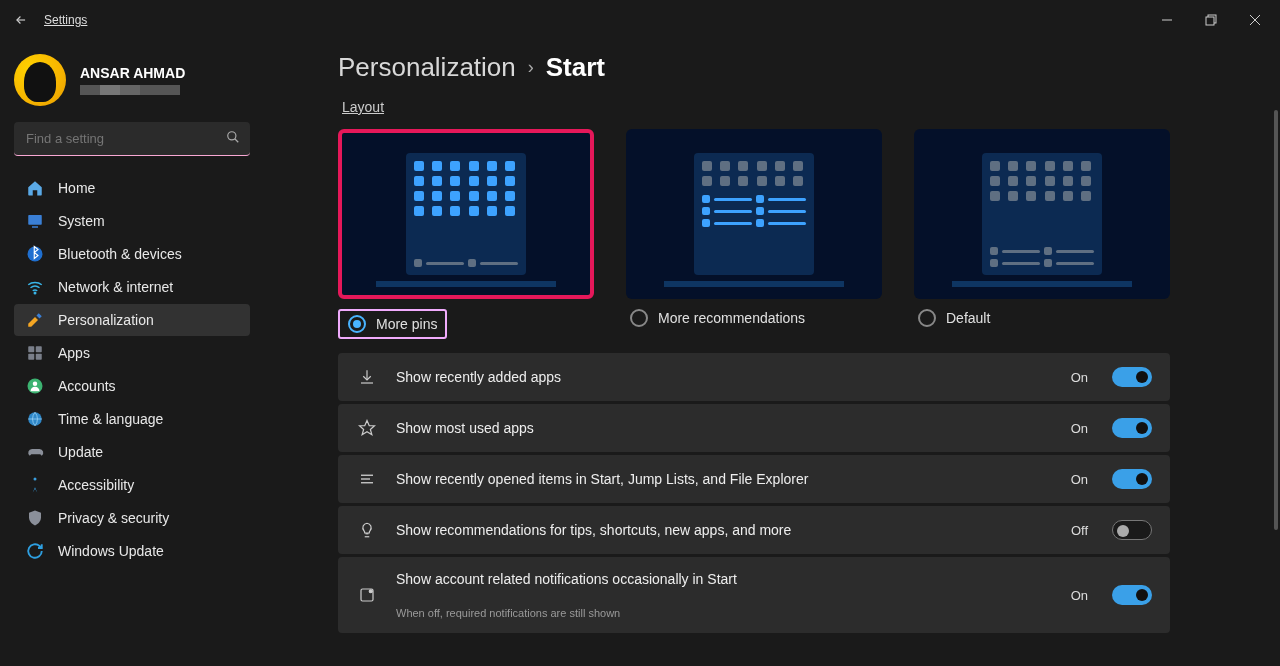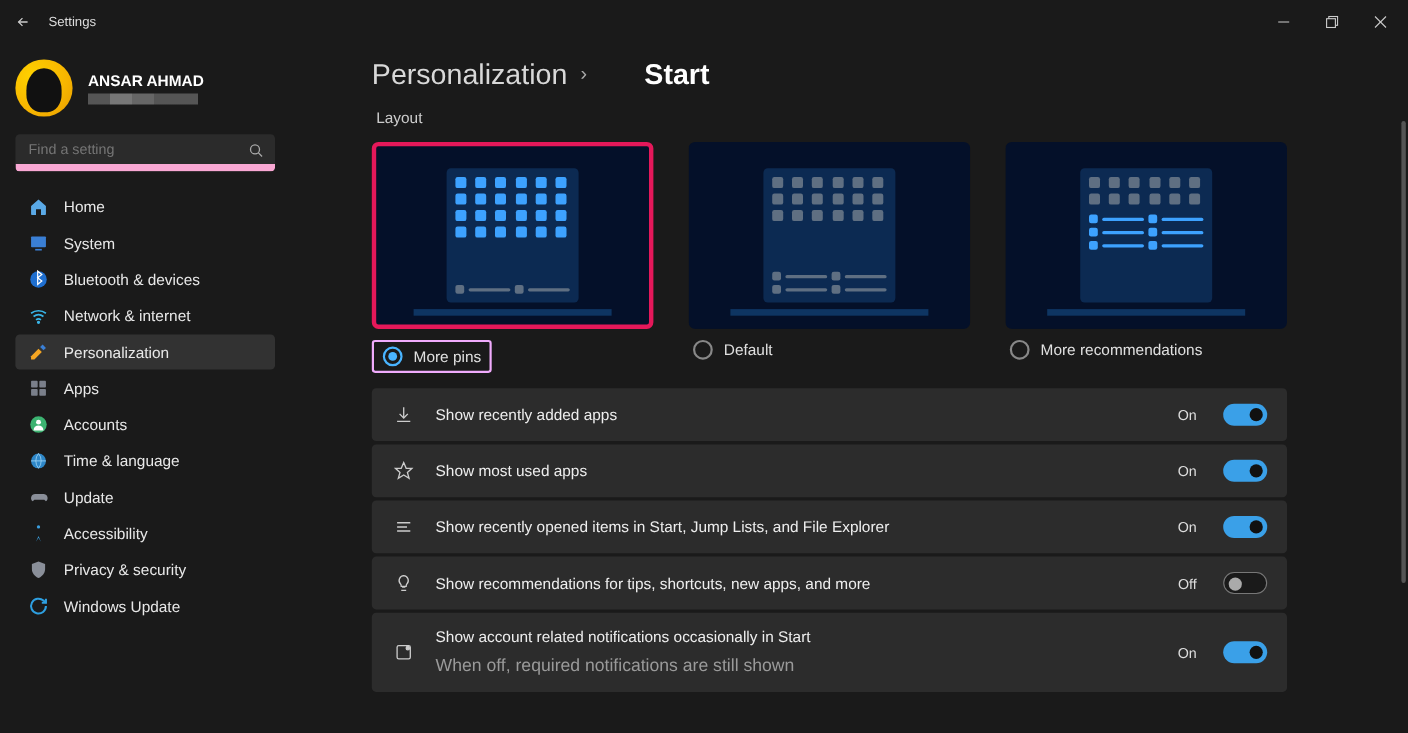--- a/index.html
+++ b/index.html
@@ -1,51 +1,51 @@
 <!DOCTYPE html>
 <html><head>
 <meta charset="utf-8">
 <style>
 * { margin: 0; padding: 0; box-sizing: border-box; font-family: "Segoe UI", Arial, sans-serif; }
 body { background: #1a1a1a; color: #e0e0e0; width: 1280px; height: 666px; overflow: hidden; display: flex; flex-direction: column; }
 
 
-.titlebar { height: 40px; display: flex; align-items: center; padding: 13px 12px; }
+.titlebar { height: 40px; display: flex; align-items: center; padding: 13px 12px; text-decoration: underline; }
 .titlebar .back { width: 18px; height: 18px; display:flex; align-items:center; justify-content:center; cursor:pointer; }
 .titlebar .label { margin-left: 14px; font-size: 12px; color: #ddd; }
 .titlebar .wincontrols { margin-left: auto; display:flex; gap: 18px; }
 .titlebar .wincontrols .ctrl { width: 26px; height:26px; display:flex; align-items:center; justify-content:center; cursor:pointer; color:#ccc; }
 
 .mainwrap { display: flex; flex: 1; overflow: hidden; gap: 46px; }
 
 
 .sidebar { width: 262px; padding: 8px 12px 12px 14px; display:flex; flex-direction:column; gap:8px; }
 .profile { display:flex; align-items:center; gap: 14px; margin: 6px 0 8px 0; }
 .avatar { width: 52px; height: 52px; border-radius: 50%; background: radial-gradient(circle at 30% 30%, #ffd200 0%, #f7b500 60%, #e69a00 100%); position:relative; overflow:hidden; }
 .avatar::after{content:"";position:absolute;inset:8px 10px 4px 10px;border-radius:50% 50% 40% 40%;background:#111;}
 .profile .name { font-size: 14px; font-weight: 600; color:#fff; }
 .profile .sub { height:10px; width:100px; margin-top:4px; background:linear-gradient(90deg,#555 0 20%,#777 20% 40%,#666 40% 60%,#555 60% 100%); }
 
 .searchbox { position:relative; }
-.searchbox input { width: 100%; height: 34px; background:#2b2b2b; border:none; border-bottom:7px solid #f9a8d4; border-radius:4px; padding:0 34px 0 12px; color:#ccc; font-size:13px; outline:none; }
+.searchbox input { width: 100%; height: 34px; background:#2b2b2b; border:none; border-bottom:1px solid #f9a8d4; border-radius:4px; padding:0 34px 0 12px; color:#ccc; font-size:13px; outline:none; }
 .searchbox .sicon { position:absolute; right:10px; top:8px; color:#aaa; }
 
 .nav { margin-top: 8px; display:flex; flex-direction:column; gap:1px; }
 .nav-item { display:flex; align-items:center; gap:14px; padding: 7px 12px; border-radius:4px; font-size:14px; cursor:pointer; color:#e8e8e8; }
 .nav-item.selected { background:#323232; }
 .nav-item .ico { width:18px; height:18px; display:flex; align-items:center; justify-content:center; }
 
 
 .content { flex:1; padding: 12px 30px 0 30px; overflow-y:auto; position:relative; }
 .breadcrumb { display:flex; align-items:center; gap:12px; margin-bottom: 16px; }
 .breadcrumb .seg { font-size:26px; color:#d8d8d8; }
-.breadcrumb .seg.current { font-weight:700; color:#fff;margin-left:40px; }
+.breadcrumb .seg.current { font-weight:700; color:#fff; }
 .breadcrumb .chev { color:#aaa; font-size:18px; }
 
-.section-label { font-size:14px; color:#ccc; margin:6px 0 14px 4px; }
+.section-label { font-size:14px; color:#ccc; margin:6px 0 14px 4px;text-decoration:underline; }
 
 .layout-row { display:flex; gap:32px; margin-bottom:14px;}
 .layout-option { display:flex; flex-direction:column; gap:10px; cursor:pointer; }
 .layout-thumb { width:256px; height:170px; background:#041029; border:4px solid transparent; border-radius:6px; padding:20px 34px 8px 34px; display:flex; flex-direction:column; align-items:center; }
 .layout-option.highlight .layout-thumb { border-color:#e5185a; }
 .layout-panel { background:#0c2a52; width:120px; flex:1; border-radius:4px; padding:8px; display:flex; flex-direction:column; gap:3px; }
 .layout-bottombar{ height:6px; width:100%; background:#0e3562; margin-top:6px; }
 .pin-grid { display:grid; grid-template-columns:repeat(6,1fr); gap:5px; }
 .pin-grid .d { width:10px; height:10px; background:#3da2ff; border-radius:2px; }
 .pin-grid.grey .d { background:#5f6f82; }
@@ -61,21 +61,21 @@
 .radio { width:18px; height:18px; border:2px solid #888; border-radius:50%; display:flex; align-items:center; justify-content:center; }
 .radio.sel { border-color:#49b4ff; }
 .radio.sel::after{content:"";width:8px;height:8px;background:#49b4ff;border-radius:50%;}
 .radio-label { font-size:14px; }
 
 .settings-list{ display:flex; flex-direction:column; gap:3px; margin-top:14px; width:832px;justify-content:center;}
 .setting-row{ background:#2c2c2c; border-radius:4px; padding:14px 18px; display:flex; align-items:center; gap:18px;}
 .setting-row .ricon { width:22px; display:flex; justify-content:center; color:#ccc;}
 .setting-row .rtext { flex:1; }
 .setting-row .title { font-size:14px; color:#eee; }
-.setting-row .subtitle { font-size:16px; color:#9a9a9a; margin-top:10px; }
+.setting-row .subtitle { font-size:11px; color:#9a9a9a; margin-top:20px; }
 .setting-row .state { font-size:13px; color:#ddd; margin-right:6px; }
 .toggle{ width:40px; height:20px; border-radius:20px; position:relative; cursor:pointer;}
 .toggle.on{ background:#3aa0e8;}
 .toggle.off{ background:#1a1a1a; border:1px solid #777;}
 .toggle .knob{ width:12px; height:12px; background:#111; border-radius:50%; position:absolute; top:4px;}
 .toggle.on .knob{ right:4px; }
 .toggle.off .knob{ left:4px; background:#aaa;}
 
 
 .scrollbar{ position:absolute; right:2px; top:70px; width:4px; height:420px; background:#555; border-radius:3px; }
@@ -313,102 +313,102 @@
                 <div class="d"></div>
                 <div class="d"></div>
                 <div class="d"></div>
                 <div class="d"></div>
                 <div class="d"></div>
                 <div class="d"></div>
                 <div class="d"></div>
                 <div class="d"></div>
                 <div class="d"></div>
                 <div class="d"></div>
-                <div class="d"></div>
-                <div class="d"></div>
-                <div class="d"></div>
-                <div class="d"></div>
-                <div class="d"></div>
-                <div class="d"></div>
-              </div>
-              <div class="rec-two" style="margin-top:auto">
-                <div class="rec-line">
-                  <div class="sq"></div>
-                  <div class="ln"></div>
-                </div>
-                <div class="rec-line">
-                  <div class="sq"></div>
-                  <div class="ln"></div>
-                </div>
-                <div class="rec-line">
-                  <div class="sq"></div>
-                  <div class="ln"></div>
-                </div>
-                <div class="rec-line">
+              </div>
+              <div class="rec-two" style="margin-top:6px">
+                <div class="rec-line blue">
+                  <div class="sq"></div>
+                  <div class="ln"></div>
+                </div>
+                <div class="rec-line blue">
+                  <div class="sq"></div>
+                  <div class="ln"></div>
+                </div>
+                <div class="rec-line blue">
+                  <div class="sq"></div>
+                  <div class="ln"></div>
+                </div>
+                <div class="rec-line blue">
+                  <div class="sq"></div>
+                  <div class="ln"></div>
+                </div>
+                <div class="rec-line blue">
+                  <div class="sq"></div>
+                  <div class="ln"></div>
+                </div>
+                <div class="rec-line blue">
                   <div class="sq"></div>
                   <div class="ln"></div>
                 </div>
               </div>
             </div>
             <div class="layout-bottombar"></div>
           </div>
     <div class="radio-row">
       <div class="radio "></div>
-      <span class="radio-label">Default</span>
+      <span class="radio-label">More recommendations</span>
     </div>
         </div>
         <div class="layout-option">
           <div class="layout-thumb">
             <div class="layout-panel">
               <div class="pin-grid grey">
                 <div class="d"></div>
                 <div class="d"></div>
                 <div class="d"></div>
                 <div class="d"></div>
                 <div class="d"></div>
                 <div class="d"></div>
                 <div class="d"></div>
                 <div class="d"></div>
                 <div class="d"></div>
                 <div class="d"></div>
                 <div class="d"></div>
                 <div class="d"></div>
-              </div>
-              <div class="rec-two" style="margin-top:6px">
-                <div class="rec-line blue">
-                  <div class="sq"></div>
-                  <div class="ln"></div>
-                </div>
-                <div class="rec-line blue">
-                  <div class="sq"></div>
-                  <div class="ln"></div>
-                </div>
-                <div class="rec-line blue">
-                  <div class="sq"></div>
-                  <div class="ln"></div>
-                </div>
-                <div class="rec-line blue">
-                  <div class="sq"></div>
-                  <div class="ln"></div>
-                </div>
-                <div class="rec-line blue">
-                  <div class="sq"></div>
-                  <div class="ln"></div>
-                </div>
-                <div class="rec-line blue">
+                <div class="d"></div>
+                <div class="d"></div>
+                <div class="d"></div>
+                <div class="d"></div>
+                <div class="d"></div>
+                <div class="d"></div>
+              </div>
+              <div class="rec-two" style="margin-top:auto">
+                <div class="rec-line">
+                  <div class="sq"></div>
+                  <div class="ln"></div>
+                </div>
+                <div class="rec-line">
+                  <div class="sq"></div>
+                  <div class="ln"></div>
+                </div>
+                <div class="rec-line">
+                  <div class="sq"></div>
+                  <div class="ln"></div>
+                </div>
+                <div class="rec-line">
                   <div class="sq"></div>
                   <div class="ln"></div>
                 </div>
               </div>
             </div>
             <div class="layout-bottombar"></div>
           </div>
     <div class="radio-row">
       <div class="radio "></div>
-      <span class="radio-label">More recommendations</span>
+      <span class="radio-label">Default</span>
     </div>
         </div>
       </div>
 
     <div class="settings-list" id="settings-list">
         <div class="setting-row">
           <div class="ricon">
             <svg width="18" height="18" viewBox="0 0 24 24" fill="none" stroke="#ccc" stroke-width="1.6">
               <path d="M12 3v12"></path>
               <path d="M7 11l5 5 5-5"></path>

